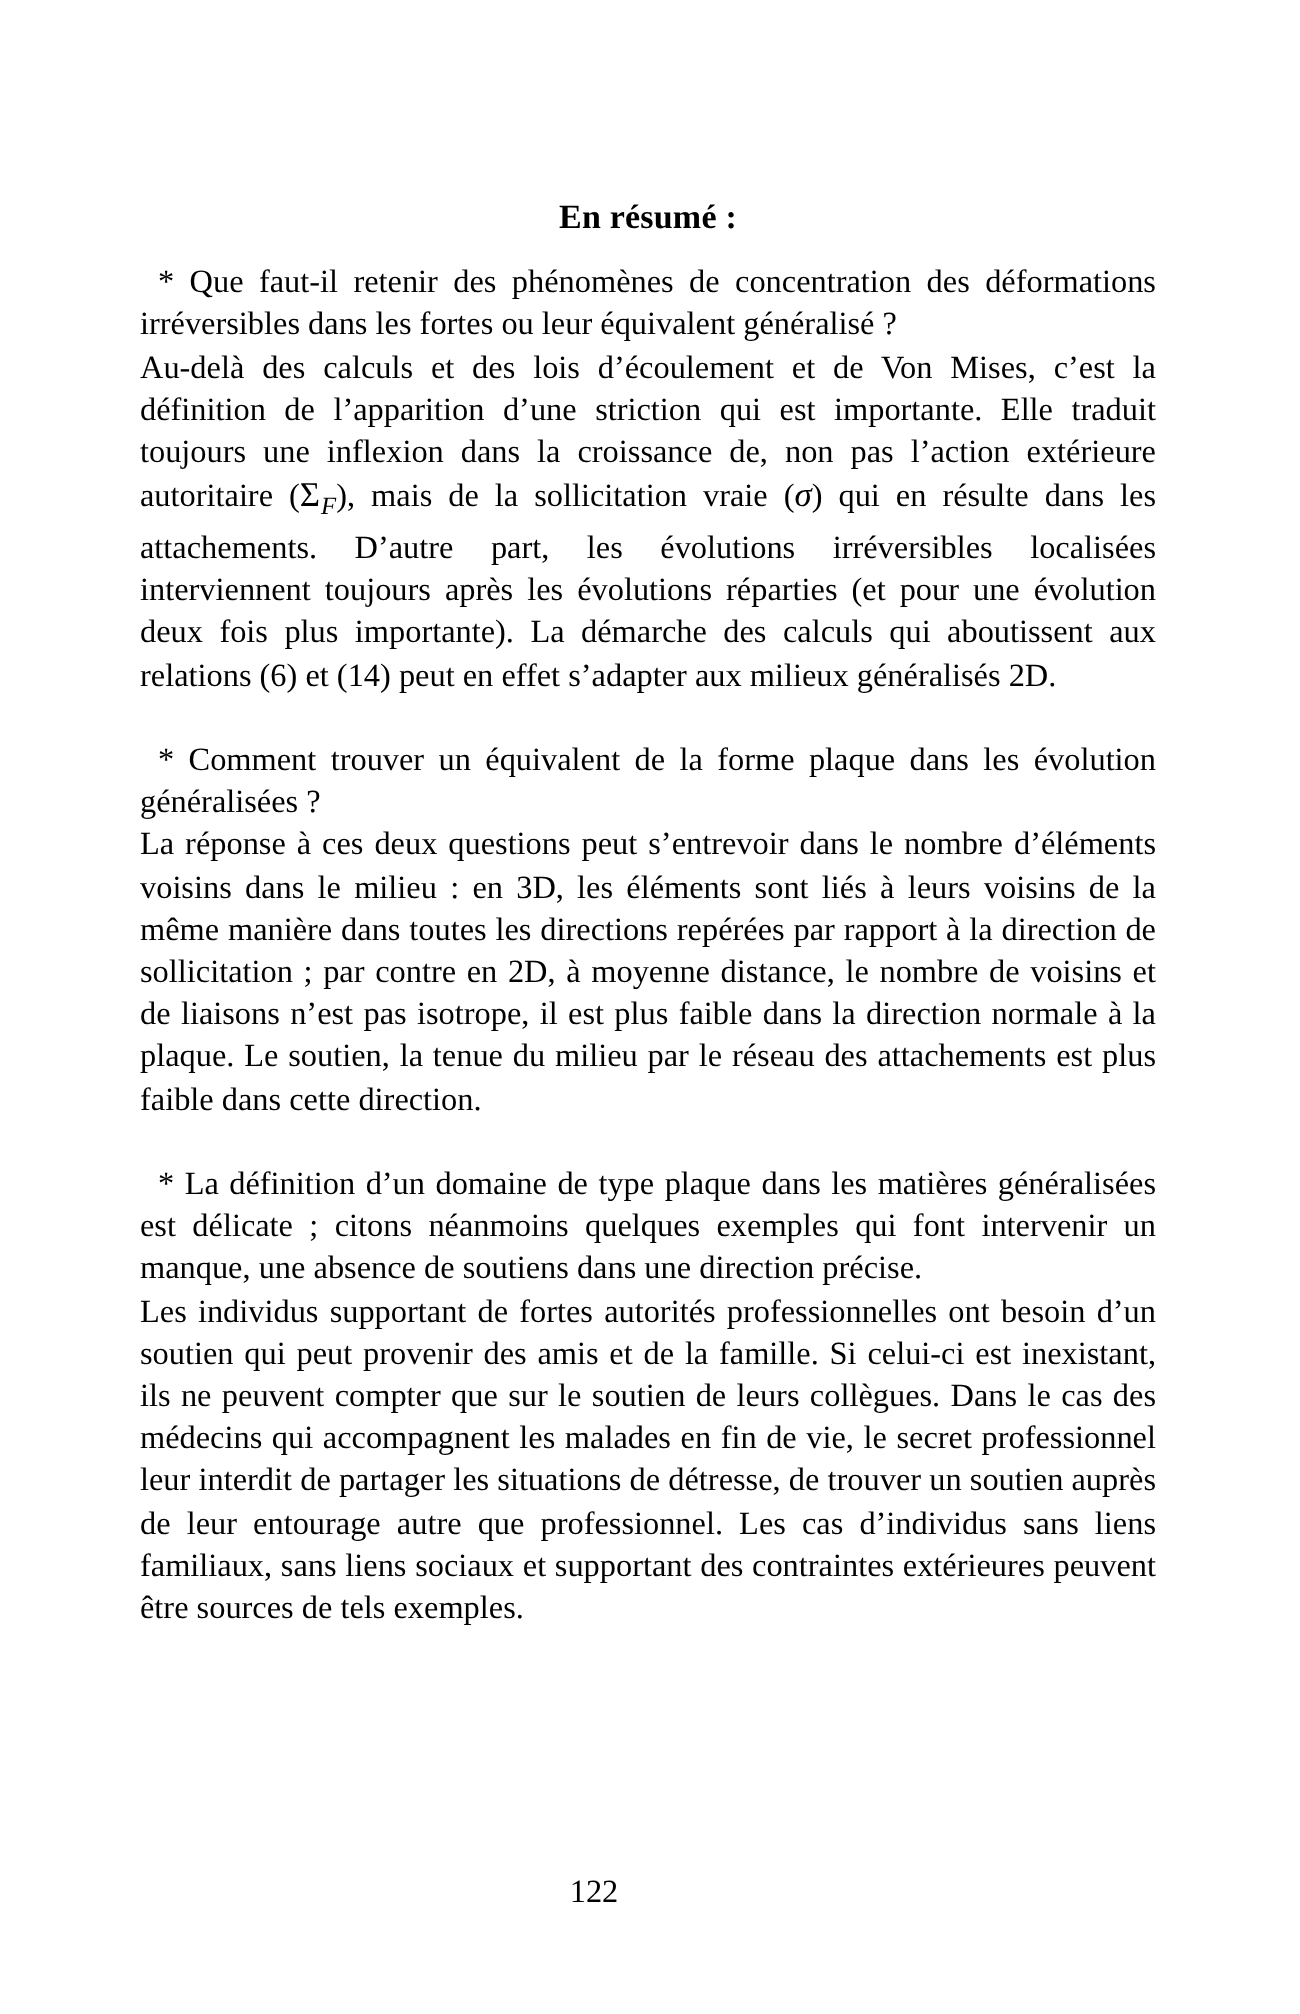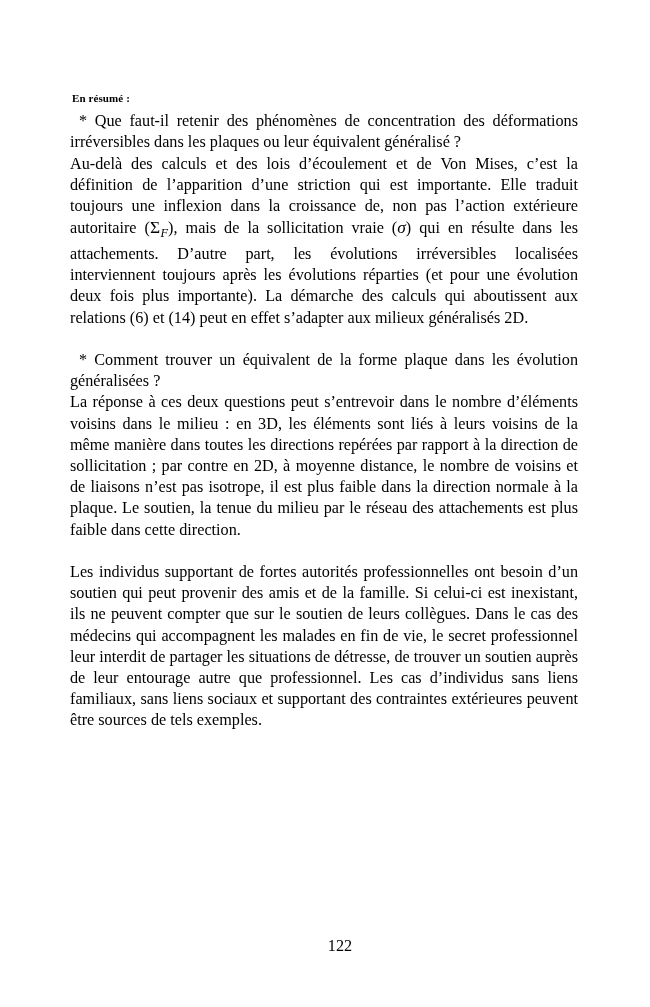--- a/index.html
+++ b/index.html
@@ -28,24 +28,24 @@
 
   .content {
     position: absolute;
     left: 70px;
     top: 86px;
     width: 508px;
   }
 
   .heading {
     font-weight: bold;
-    font-size: 11px;
+    font-size: 17px;
     line-height: 21.2px;
-    text-align: left;
-    margin: 2px;
+    text-align: center;
+    margin: 12px;
     letter-spacing: 0.1px;
   }
 
   .para {
     font-size: 16.2px;
     line-height: 21.2px;
     text-align: justify;
     text-justify: inter-word;
     margin: 0;
     -webkit-hyphens: none;
@@ -77,45 +77,45 @@
   }
 
   .page-number {
     position: absolute;
     left: 0;
     top: 936px;
     width: 594px;
     text-align: center;
     font-size: 16.2px;
     line-height: 20px;
-    margin-left: 43px;
   }
 </style>
 </head>
 <body>
 
 <div class="page">
 
   <div class="content">
 
     <p class="heading">En résumé :</p>
 
-    <p class="para starred">* Que faut-il retenir des phénomènes de concentration des déformations irréversibles dans les plaques ou leur équivalent généralisé ?</p>
+    <p class="para starred">* Que faut-il retenir des phénomènes de concentration des déformations irréversibles dans les fortes ou leur équivalent généralisé ?</p>
 
     <p class="para"><span>Au-delà des calculs et des lois d’écoulement et de Von Mises, c’est la définition de l’apparition d’une striction qui est importante. Elle traduit toujours une inflexion dans la croissance de, non pas l’action extérieure autoritaire (</span><span class="mathvar"><span class="up">Σ</span><span class="mathsub">F</span></span><span>), mais de la sollicitation vraie (</span><span class="mathvar">σ</span><span>) qui en résulte dans les attachements. D’autre part, les évolutions irréversibles localisées interviennent toujours après les évolutions réparties (et pour une évolution deux fois plus importante). La démarche des calculs qui aboutissent aux relations (6) et (14) peut en effet s’adapter aux milieux généralisés 2D.</span></p>
 
     <div class="gap"></div>
 
 
     <p class="para starred">* Comment trouver un équivalent de la forme plaque dans les évolution généralisées ?</p>
 
     <p class="para">La réponse à ces deux questions peut s’entrevoir dans le nombre d’éléments voisins dans le milieu : en 3D, les éléments sont liés à leurs voisins de la même manière dans toutes les directions repérées par rapport à la direction de sollicitation ; par contre en 2D, à moyenne distance, le nombre de voisins et de liaisons n’est pas isotrope, il est plus faible dans la direction normale à la plaque. Le soutien, la tenue du milieu par le réseau des attachements est plus faible dans cette direction.</p>
 
     <div class="gap"></div>
 
+    <p class="para starred">* La définition d’un domaine de type plaque dans les matières généralisées est délicate ; citons néanmoins quelques exemples qui font intervenir un manque, une absence de soutiens dans une direction précise.</p>
 
     <p class="para">Les individus supportant de fortes autorités professionnelles ont besoin d’un soutien qui peut provenir des amis et de la famille. Si celui-ci est inexistant, ils ne peuvent compter que sur le soutien de leurs collègues. Dans le cas des médecins qui accompagnent les malades en fin de vie, le secret professionnel leur interdit de partager les situations de détresse, de trouver un soutien auprès de leur entourage autre que professionnel. Les cas d’individus sans liens familiaux, sans liens sociaux et supportant des contraintes extérieures peuvent être sources de tels exemples.</p>
 
   </div>
 
   <div class="page-number">122</div>
 
 </div>
 
 </body></html>

